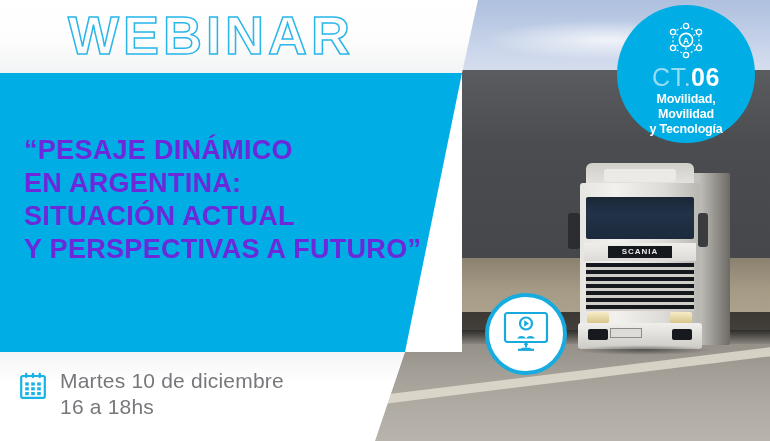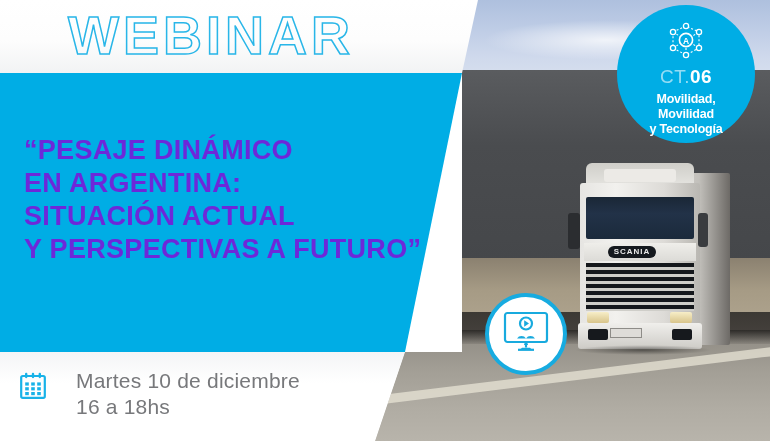--- a/index.html
+++ b/index.html
@@ -106,22 +106,22 @@
   .truck-windshield {
     position: absolute; left: 26px; top: 42px; width: 108px; height: 42px;
     background: linear-gradient(to bottom, #1a2736 0%, #223248 40%, #1b2a3b 100%);
     border-radius: 2px;
   }
   .truck-band {
     position: absolute; left: 24px; top: 88px; width: 112px; height: 18px;
     background: linear-gradient(to bottom,#efeeea,#dcdbd7);
   }
   .truck-brand {
-    position: absolute; left: 48px; top: 91px; width: 48px; height: 12px;
-    background: #15191e; border-radius: 6px;
+    position: absolute; left: 48px; top: 91px; width: 64px; height: 12px;
+    background: #15191e; border-radius: 0;
     color: #e9e9e9; font-size: 8px; letter-spacing: 1px;
     text-align: center; line-height: 12px; font-weight: bold;
     font-family: "Liberation Sans", sans-serif;
   }
   .truck-grille {
     position: absolute; left: 26px; top: 108px; width: 108px; height: 48px;
     background: repeating-linear-gradient(to bottom,
       #15181c 0px, #15181c 4px, #cfcec9 4px, #cfcec9 7px);
   }
   .truck-bumper {
@@ -198,21 +198,21 @@
   }
 
   
   .bottom-strip {
     position: absolute; left: 0; top: 352px; width: 420px; height: 89px;
     background: linear-gradient(to bottom, #f4f5f6 0%, #ffffff 35%, #ffffff 100%);
     clip-path: polygon(0 0, 405px 0, 375px 89px, 0 89px);
   }
   .date-row {
     position: absolute; left: 20px; top: 368px;
-    display: flex; align-items: flex-start; gap: 30px;
+    display: flex; align-items: flex-start; gap: 14px;
   }
   .cal-icon { width: 26px; height: 27px; flex: 0 0 auto; margin-top: 4px; }
   .date-text {
     color: #77787b;
     font-size: 21px;
     line-height: 26px;
     font-family: "Liberation Sans", sans-serif;
     white-space: pre-line;
     letter-spacing: 0.2px;
   }
@@ -221,21 +221,21 @@
   .ct-badge {
     position: absolute; left: 617px; top: 5px;
     width: 138px; height: 138px;
     border-radius: 50%;
     background: #00ade5;
     text-align: center;
     color: #ffffff;
   }
   .ct-net-icon { margin: 17px auto 2px; width: 46px; height: 40px; display:block; }
   .ct-code {
-    font-size: 19px; font-weight: bold; line-height: 26px;
+    font-size: 25px; font-weight: bold; line-height: 26px;
     letter-spacing: 0.5px;
   }
   .ct-code .ct-pre { color: rgba(255,255,255,.58); font-weight: normal; }
   .ct-code .ct-num { color: #ffffff; font-weight: bold; }
   .ct-sub {
     font-size: 12.5px; font-weight: bold; line-height: 15px;
     margin-top: 2px; padding: 0 10px;
     font-family: "Liberation Sans", sans-serif;
     white-space: pre-line;
     letter-spacing: -0.2px;

